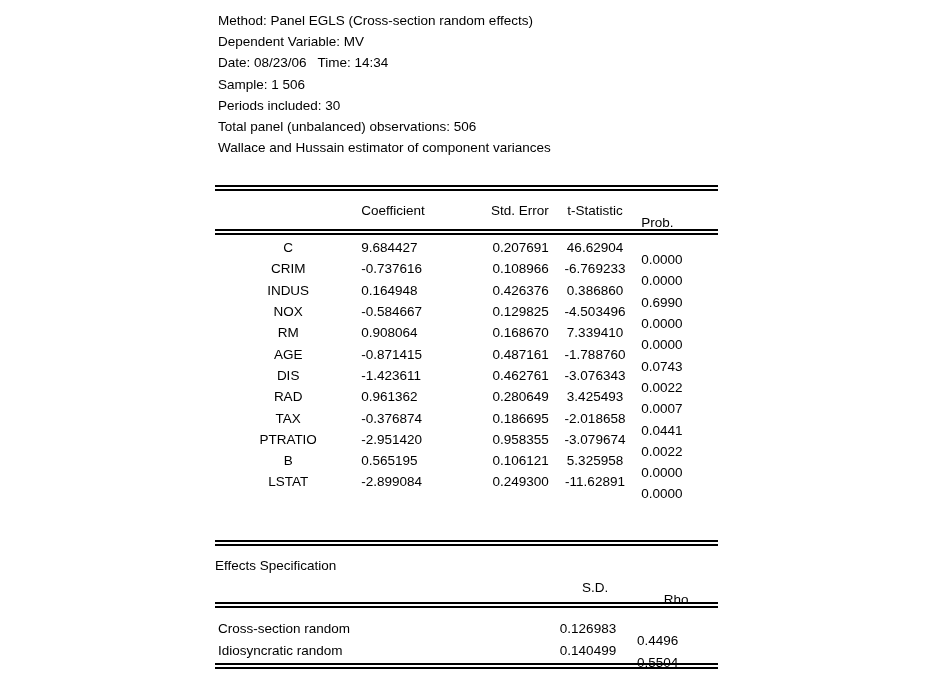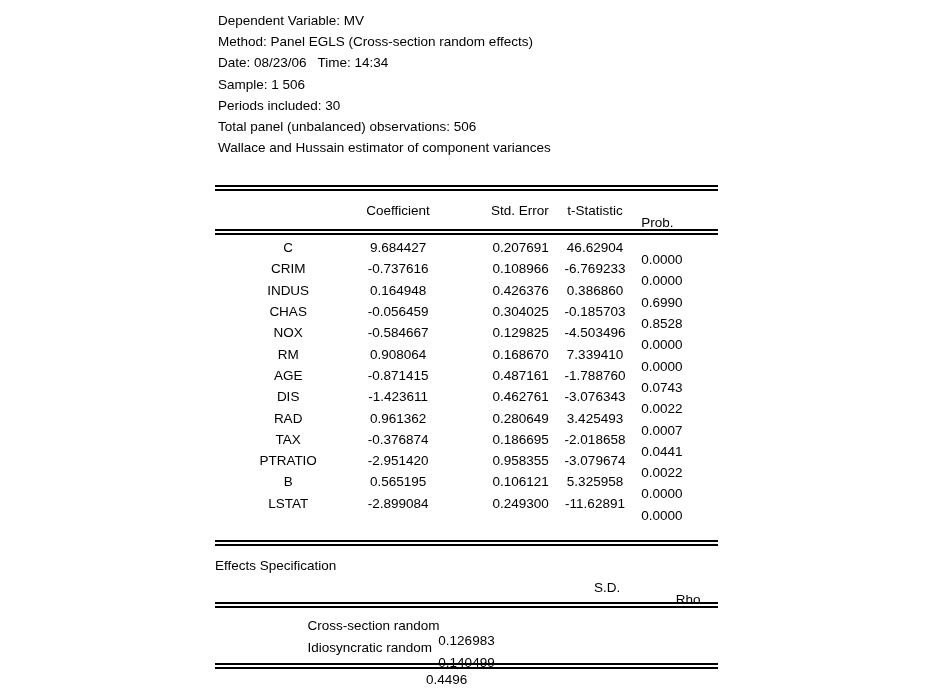--- a/index.html
+++ b/index.html
@@ -35,21 +35,21 @@
     border-bottom:2px solid #000;
   }
   .rule-top        { top:185px; }
   .rule-under-head { top:229px; }
   .rule-under-body { top:540px; }
   .rule-under-sdrho{ top:602px; }
   .rule-bottom     { top:663px; }
 
   .trow { display:flex; align-items:center; width:503px; }
   .c-var   { width:155px; text-align:center; }
-  .c-coef  { width:78px;  text-align:center;  }
+  .c-coef  { width:78px;  text-align:left;  }
   .c-se    { width:91px;  text-align:right;margin-left:28px;  }
   .c-tstat { width:98px;  text-align:center;  }
   .c-prob  { width:81px;  text-align:left; padding-right:5px;margin-top:24px; }
 
   .col-header-row {
     position:absolute;
     top:191px; left:0;
     height:38px;
   }
   .coef-table-body {
@@ -60,39 +60,39 @@
 
   .effects-title {
     position:absolute;
     top:555px; left:0;
     width:503px; height:21px;
     text-align:left;
     line-height:21px;
   }
   .sdrho-header-row {
     position:absolute;
-    top:577px; left:12px;
+    top:577px; left:0;
     height:21px;
     gap:37px;
   }
   .effects-body {
     position:absolute;
     top:618px; left:0;
   }
-  .effects-body .trow { height:21.5px;flex-direction:column; }
+  .effects-body .trow { height:21.5px; }
   .c-label { width:324px; text-align:left; padding-left:3px; }
 </style>
 </head>
 <body>
 
 <div class="content">
 
   <div class="header-block">
+      <div class="header-line">Method: Panel EGLS (Cross-section random effects)</div>
       <div class="header-line">Dependent Variable: MV</div>
-      <div class="header-line">Method: Panel EGLS (Cross-section random effects)</div>
       <div class="header-line">Date: 08/23/06   Time: 14:34</div>
       <div class="header-line">Sample: 1 506</div>
       <div class="header-line">Periods included: 30</div>
       <div class="header-line">Total panel (unbalanced) observations: 506</div>
       <div class="header-line">Wallace and Hussain estimator of component variances</div>
     </div>
 
   <div class="rule rule-top"></div>
 
   <div class="trow col-header-row">
@@ -121,27 +121,20 @@
         <div class="c-prob">0.0000</div>
       </div>
       <div class="trow">
         <div class="c-var">INDUS</div>
         <div class="c-coef">0.164948</div>
         <div class="c-se">0.426376</div>
         <div class="c-tstat">0.386860</div>
         <div class="c-prob">0.6990</div>
       </div>
       <div class="trow">
-        <div class="c-var">CHAS</div>
-        <div class="c-coef">-0.056459</div>
-        <div class="c-se">0.304025</div>
-        <div class="c-tstat">-0.185703</div>
-        <div class="c-prob">0.8528</div>
-      </div>
-      <div class="trow">
         <div class="c-var">NOX</div>
         <div class="c-coef">-0.584667</div>
         <div class="c-se">0.129825</div>
         <div class="c-tstat">-4.503496</div>
         <div class="c-prob">0.0000</div>
       </div>
       <div class="trow">
         <div class="c-var">RM</div>
         <div class="c-coef">0.908064</div>
         <div class="c-se">0.168670</div>

